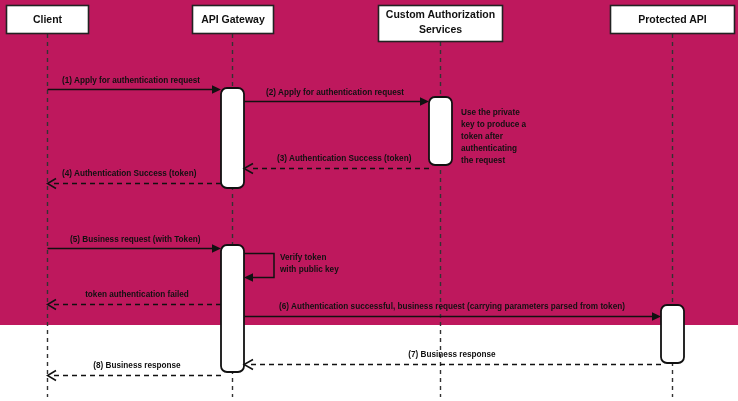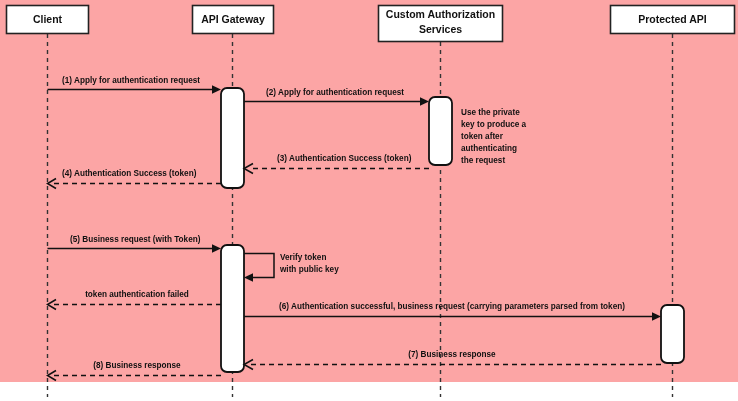--- a/index.html
+++ b/index.html
@@ -10,22 +10,22 @@
   }
   body {
     font-family: "Liberation Sans", "DejaVu Sans", sans-serif;
     width: 738px;
     height: 401px;
     overflow: hidden;
   }
   #diagram-root {
     position: relative;
     width: 738px;
-    height: 382px;
-    background: #fca5a5;
+    height: 325px;
+    background: #be185d;
   }
   #diagram-svg {
     position: absolute;
     left: 0;
     top: 0;
     width: 738px;
     height: 401px;
     display: block;
   }
   .participant-label {

